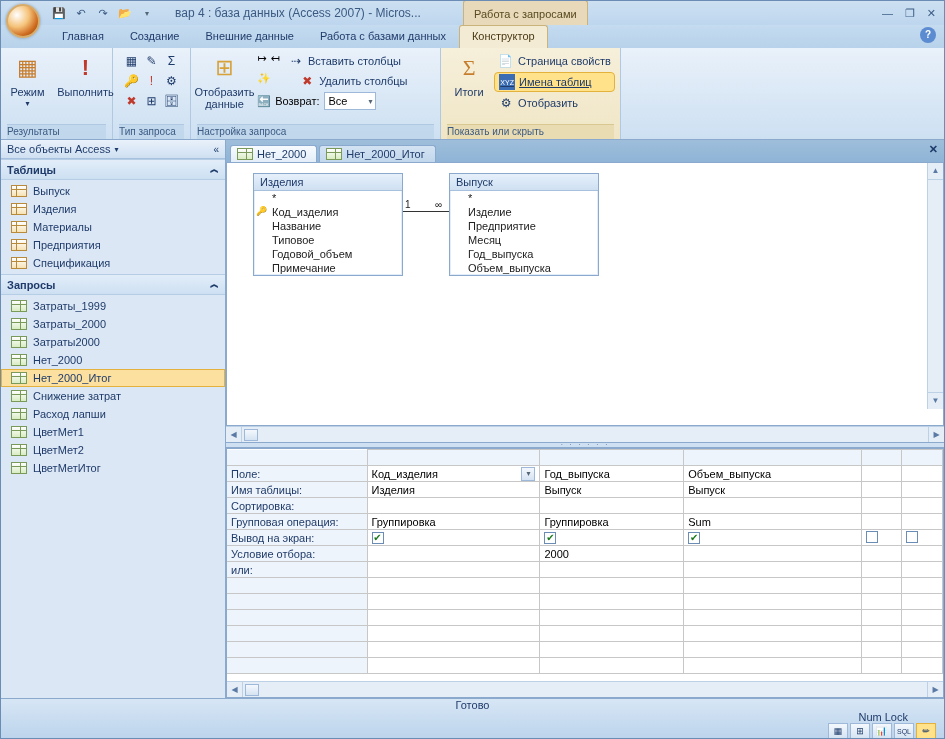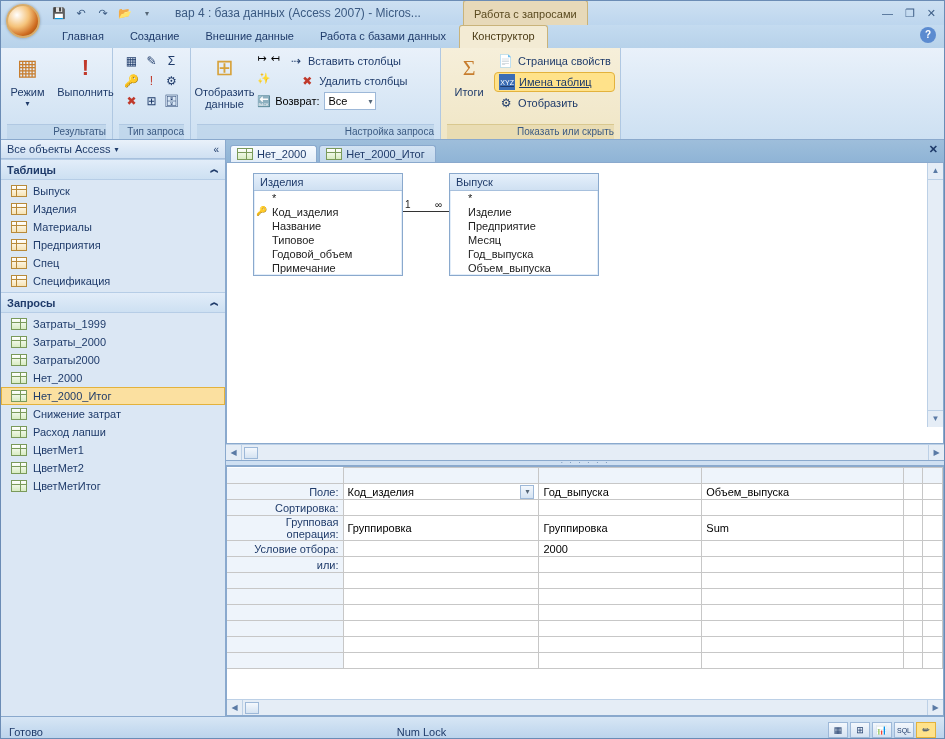--- a/index.html
+++ b/index.html
@@ -15,21 +15,21 @@
 .winbtns span { cursor:default; }
 
 .ribbon-tabs { height:23px; background: linear-gradient(#c4dbf0,#b7d2ea); display:flex; padding-left:48px; position:relative;}
 .rtab { padding:4px 12px 4px; color:#1f3b6a; cursor:default; border:1px solid transparent; border-bottom:none;}
 .rtab.context { background:#f3ebd4; border:1px solid #c9b37a; border-bottom:none; color:#4a3a14; border-radius:3px 3px 0 0;}
 .help-btn { position:absolute; right:8px; top:2px; width:16px; height:16px; border-radius:50%; background:#5b8bd0; color:#fff; font-weight:bold; text-align:center; line-height:16px; font-size:10px;}
 
 .ribbon { height:92px; background: linear-gradient(#e9f1fa, #cde0f2); border-bottom:1px solid #8aa9cd; display:flex;}
 .rgroup { border-right:1px solid #b0c8e2; display:flex; flex-direction:column; align-items:center; padding:2px 6px 0; position:relative;}
 .rgroup-body { flex:1; display:flex; align-items:flex-start; gap:2px;}
-.rgroup-label { font-size:10px; color:#3b5a82; text-align:right; padding:1px 0 2px; width:100%; background:rgba(180,205,230,.5); border-top:1px solid #b0c8e2; white-space:nowrap;}
+.rgroup-label { font-size:10px; color:#3b5a82; text-align:left; padding:1px 0 2px; width:100%; background:rgba(180,205,230,.5); border-top:1px solid #b0c8e2; white-space:nowrap;}
 .bigbtn { display:flex; flex-direction:column; align-items:center; width:56px; padding:2px 2px; text-align:center; color:#1f3b6a; line-height:12px;}
 .bigbtn .ico { width:32px; height:32px; margin-bottom:2px; display:flex; align-items:center; justify-content:center; font-size:22px;}
 .smallstack { display:flex; flex-direction:column; gap:2px; padding-top:2px;}
 .smallbtn { display:flex; align-items:center; gap:4px; padding:1px 4px; color:#1f3b6a; white-space:nowrap;}
 .smallbtn .si { width:16px; height:16px; display:inline-flex; align-items:center; justify-content:center; font-size:12px;}
 .highlight { background:#ffe28a; border:1px solid #e3b23c; border-radius:4px;text-decoration:underline;}
 .dd-arrow::after{content:" ▾"; font-size:8px; color:#567;}
 .combo { height:18px; border:1px solid #9db8d8; background:#fff; padding:0 14px 0 4px; display:inline-flex; align-items:center; min-width:52px; position:relative;}
 .combo::after{content:"▾"; position:absolute; right:2px; font-size:8px; color:#567;}
 
@@ -75,28 +75,28 @@
 .tableBox .fld.key::before{content:"🔑"; position:absolute; left:2px; font-size:9px;}
 .rel-line{ position:absolute; background:#333; height:1px;}
 .rel-lbl{ position:absolute; font-size:10px; color:#222;}
 .splitter{ height:6px; background:#cfe0f2; border-top:1px solid #8aa9cd; border-bottom:1px solid #8aa9cd; position:relative;}
 .splitter::after{content:"· · · · · ·"; position:absolute; left:50%; transform:translateX(-50%); color:#6b8cb5; letter-spacing:2px; font-size:8px; top:-3px;}
 
 .gridwrap{ height:250px; background:#fff; border:1px solid #8aa9cd; display:flex; flex-direction:column;}
 .gridbody{ flex:1; overflow:hidden; position:relative;}
 table.qg{ border-collapse:collapse; width:100%;}
 table.qg td, table.qg th{ border:1px solid #c7c7c7; height:16px; padding:0 4px; font-size:11px; text-align:left; vertical-align:middle;}
-table.qg th.rowh{ width:116px; background:#eef4fb; text-align:right; color:#1f3b6a; font-weight:normal; padding-right:4px; border-left:none;}
+table.qg th.rowh{ width:140px; background:#eef4fb; text-align:left; color:#1f3b6a; font-weight:normal; padding-right:4px; border-left:none;}
 table.qg td.colh{ background:#eef4fb;}
 .cellcombo{ display:flex; align-items:center; justify-content:space-between;}
 .cellcombo .dd{ width:14px; height:14px; border:1px solid #9db8d8; background:linear-gradient(#f4f8fd,#d5e3f2); text-align:center; font-size:8px; line-height:12px; color:#567;}
 .chk{ width:12px; height:12px; border:1px solid #6b8cb5; display:inline-flex; align-items:center; justify-content:center; color:#1a7a1a; font-size:10px; background:#fff; margin:0 auto;}
 td.center{text-align:center;}
 
-.status{ height:22px; background:linear-gradient(#d7e6f5,#bcd4ec); border-top:1px solid #8aa9cd; display:flex; align-items:flex-end; padding:0 8px; color:#1f3b6a;}
+.status{ height:40px; background:linear-gradient(#d7e6f5,#bcd4ec); border-top:1px solid #8aa9cd; display:flex; align-items:center; padding:0 8px; color:#1f3b6a;flex-direction:column;}
 .status .views{ margin-left:auto; display:flex; gap:2px;}
 .status .vbtn{ width:20px; height:16px; border:1px solid #9db8d8; background:linear-gradient(#f4f8fd,#d5e3f2); font-size:9px; display:flex; align-items:center; justify-content:center;}
 .status .vbtn.act{ background:#ffe28a; border-color:#e3b23c;}
 </style>
 </head>
 <body>
 
 <div class="office-btn"></div>
 
 <div class="titlebar">
@@ -247,24 +247,20 @@
             <span class="tbl-ico"></span>
             <span>Изделия</span>
           </div>
           <div class="nav-item">
             <span class="tbl-ico"></span>
             <span>Материалы</span>
           </div>
           <div class="nav-item">
             <span class="tbl-ico"></span>
             <span>Предприятия</span>
-          </div>
-          <div class="nav-item">
-            <span class="tbl-ico"></span>
-            <span>Спец</span>
           </div>
           <div class="nav-item">
             <span class="tbl-ico"></span>
             <span>Спецификация</span>
           </div>
         </div>
         <div class="nav-group-h">
           <span>Запросы</span>
           <span class="chev">︽</span>
         </div>
@@ -377,34 +373,50 @@
                       <span>Код_изделия</span>
                       <span class="dd">▾</span>
                     </div>
                   </td>
                   <td>Год_выпуска</td>
                   <td>Объем_выпуска</td>
                   <td></td>
                   <td></td>
                 </tr>
                 <tr>
+                  <th class="rowh">Имя таблицы:</th>
+                  <td>Изделия</td>
+                  <td>Выпуск</td>
+                  <td>Выпуск</td>
+                  <td></td>
+                  <td></td>
+                </tr>
+                <tr>
                   <th class="rowh">Сортировка:</th>
                   <td></td>
                   <td></td>
                   <td></td>
                   <td></td>
                   <td></td>
                 </tr>
                 <tr>
                   <th class="rowh">Групповая операция:</th>
                   <td>Группировка</td>
                   <td>Группировка</td>
                   <td>Sum</td>
                   <td></td>
                   <td></td>
+                </tr>
+                <tr>
+                  <th class="rowh">Вывод на экран:</th>
+                  <td class="center"><span class="chk">✔</span></td>
+                  <td class="center"><span class="chk">✔</span></td>
+                  <td class="center"><span class="chk">✔</span></td>
+                  <td class="center"><span class="chk"></span></td>
+                  <td class="center"><span class="chk"></span></td>
                 </tr>
                 <tr>
                   <th class="rowh">Условие отбора:</th>
                   <td></td>
                   <td>2000</td>
                   <td></td>
                   <td></td>
                   <td></td>
                 </tr>
                 <tr>

